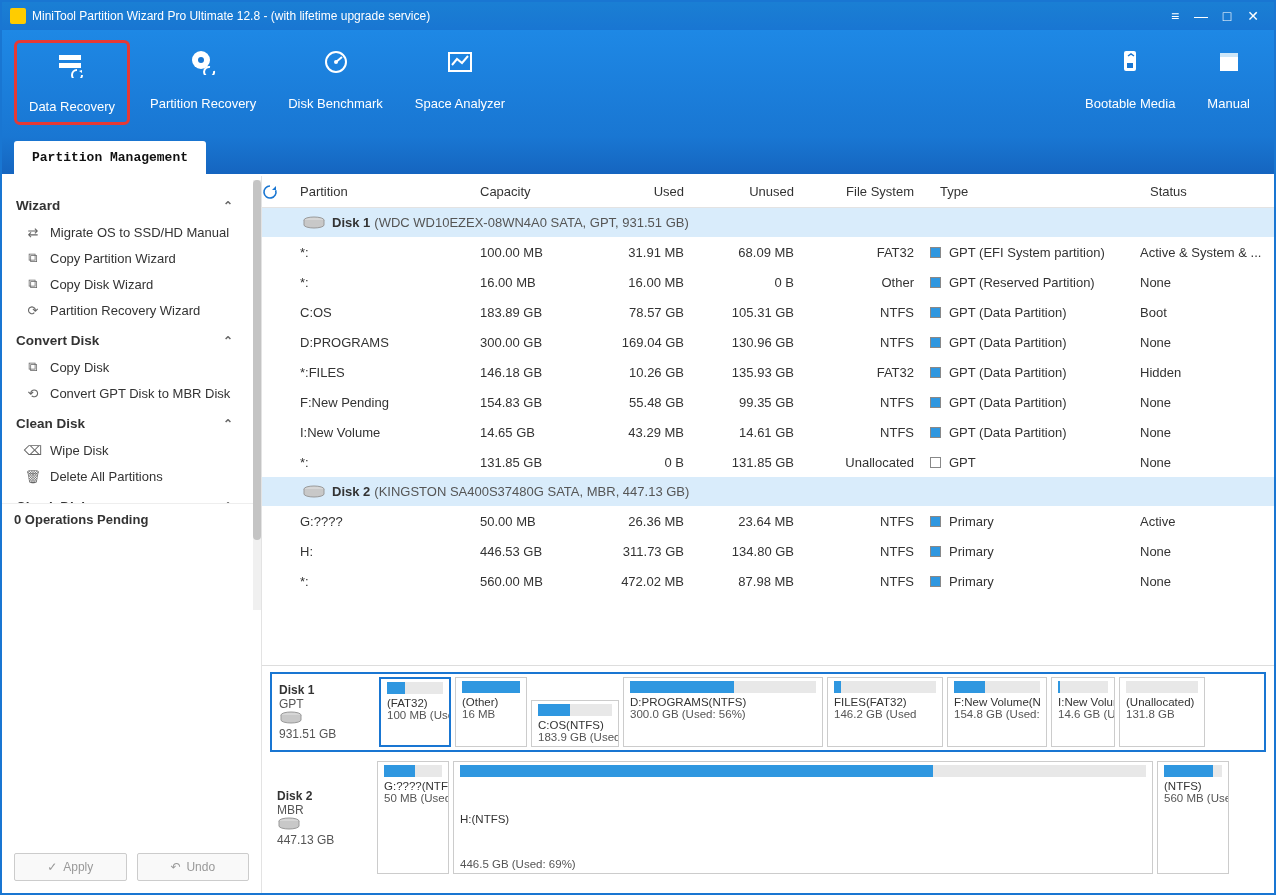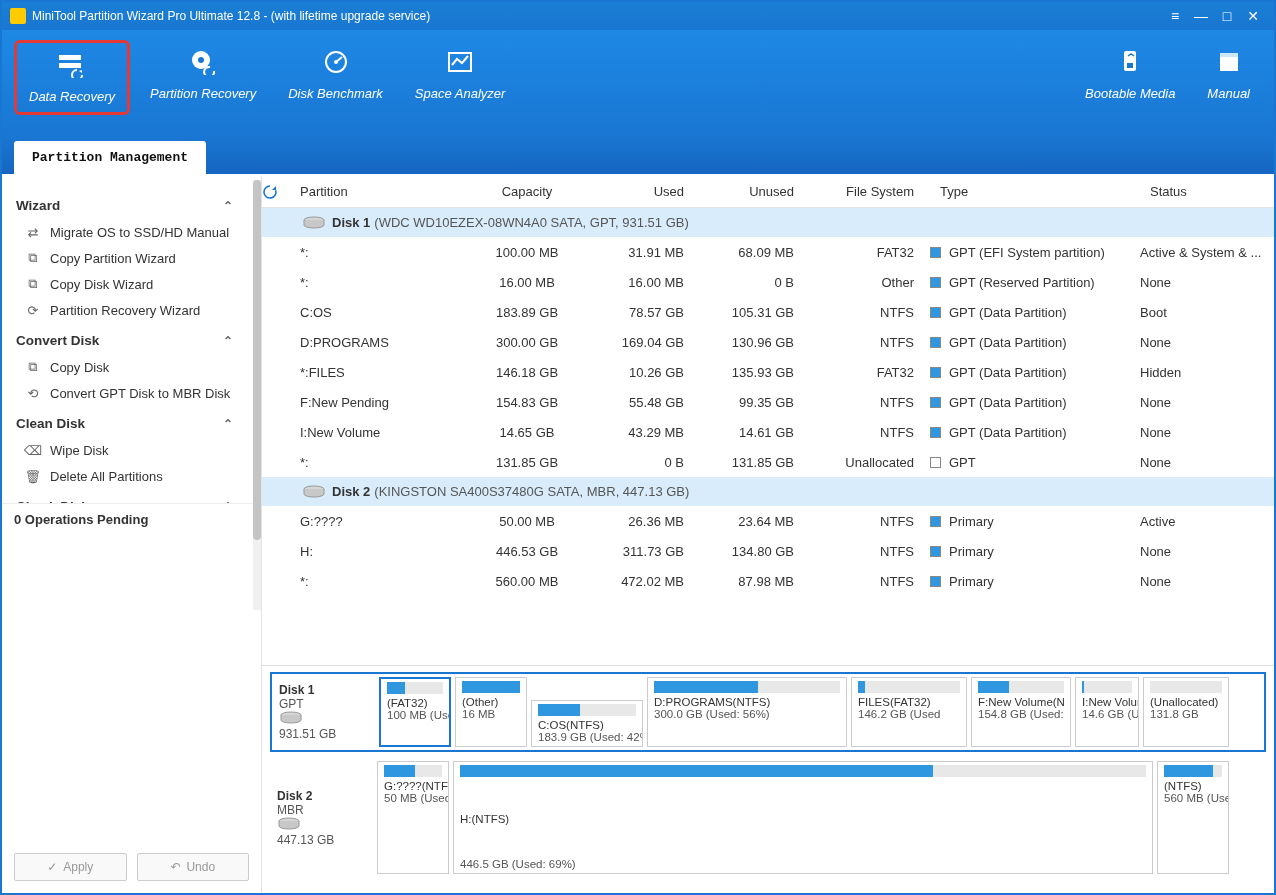--- a/index.html
+++ b/index.html
@@ -10,21 +10,21 @@
 .titlebar { height: 28px; background: linear-gradient(to bottom, #1a7fd4, #1976d2); color: #fff; display: flex; align-items: center; padding: 0 8px; font-size: 12px; }
 .titlebar .logo { width: 16px; height: 16px; margin-right: 6px; background: #ffcc00; border-radius: 2px; display: inline-block; position: relative; }
 .titlebar .title { flex: 1; }
 .titlebar .winbtn { width: 26px; text-align: center; cursor: pointer; font-size: 14px; }
 
 
 .toolbar { height: 110px; background: linear-gradient(to bottom, #1e88e5, #1976d2); display: flex; align-items: flex-start; padding: 10px 8px 0 8px; color: #fff; }
 .tool-item { display: flex; flex-direction: column; align-items: center; padding: 8px 12px; margin: 0 4px; cursor: pointer; border-radius: 4px; }
 .tool-item.hl { border: 3px solid #e53935; border-radius: 6px; }
 .tool-item .ticon { width: 32px; height: 28px; display: flex; align-items: center; justify-content: center; }
-.tool-item .tlabel { margin-top: 10px; font-size: 13px; font-style: italic; }
+.tool-item .tlabel { margin-top: 20px; font-size: 13px; }
 .toolbar .spacer { flex: 1; }
 
 
 .tabrow { height: 36px; background: linear-gradient(to bottom, #1976d2, #1565c0); display: flex; align-items: flex-end; padding-left: 12px; position: relative; top: -2px; }
 .tab-active { background: #fff; color: #111; font-weight: 700; padding: 9px 18px; border-radius: 3px 3px 0 0; font-size: 13px; font-family: Liberation Mono, monospace; }
 
 
 .main { flex: 1; display: flex; overflow: hidden; background: #fff; }
 
 
@@ -39,21 +39,21 @@
 .pending { padding: 8px 12px; font-weight: 700; font-size: 13px; border-top: 1px solid #eee; }
 .btnrow { display: flex; gap: 10px; padding: 12px; }
 .btn { flex: 1; height: 28px; border: 1px solid #ccc; background: #f9f9f9; color: #999; display: flex; align-items: center; justify-content: center; border-radius: 2px; font-size: 12px; gap: 6px; }
 
 
 .tablewrap { flex: 1; display: flex; flex-direction: column; overflow: hidden; }
 .thead { display: flex; align-items: center; height: 32px; border-bottom: 1px solid #e3e3e3; color: #333; font-size: 13px; }
 .refresh { width: 30px; text-align: center; color: #1976d2; cursor: pointer; }
 .col { padding: 0 8px; }
 .c-part { width: 180px; text-align: left; }
-.c-cap { width: 110px; text-align: center; }
+.c-cap { width: 110px; text-align: left; }
 .c-used { width: 110px; text-align: right; }
 .c-unused { width: 110px; text-align: right; }
 .c-fs { width: 120px; text-align: right; }
 .c-type { width: 210px; text-align: left; padding-left: 18px; }
 .c-status { flex: 1; text-align: left; padding-left: 18px; }
 
 .tbody { flex: 1; overflow: auto; }
 .diskhdr { background: #d9ecfb; padding: 7px 10px 7px 40px; display: flex; align-items: center; font-size: 13px; }
 .diskhdr .diskicon { width: 22px; height: 14px; margin-right: 8px; display: inline-block; }
 .diskhdr .dname { font-weight: 700; margin-right: 4px; }
@@ -443,21 +443,21 @@
               <div class="pname">(FAT32)</div>
               <div class="psize">100 MB (Used</div>
             </div>
             <div class="partbox" style="width: 72px;">
               <div class="partbar">
                 <div class="partfill" style="width:100%"></div>
               </div>
               <div class="pname">(Other)</div>
               <div class="psize">16 MB</div>
             </div>
-            <div class="partbox" style="width: 112px; margin-top: 23px;">
+            <div class="partbox" style="width: 88px; margin-top: 23px;">
               <div class="partbar">
                 <div class="partfill" style="width:43%"></div>
               </div>
               <div class="pname">C:OS(NTFS)</div>
               <div class="psize">183.9 GB (Used: 42%</div>
             </div>
             <div class="partbox" style="width: 200px;">
               <div class="partbar">
                 <div class="partfill" style="width:56%"></div>
               </div>

